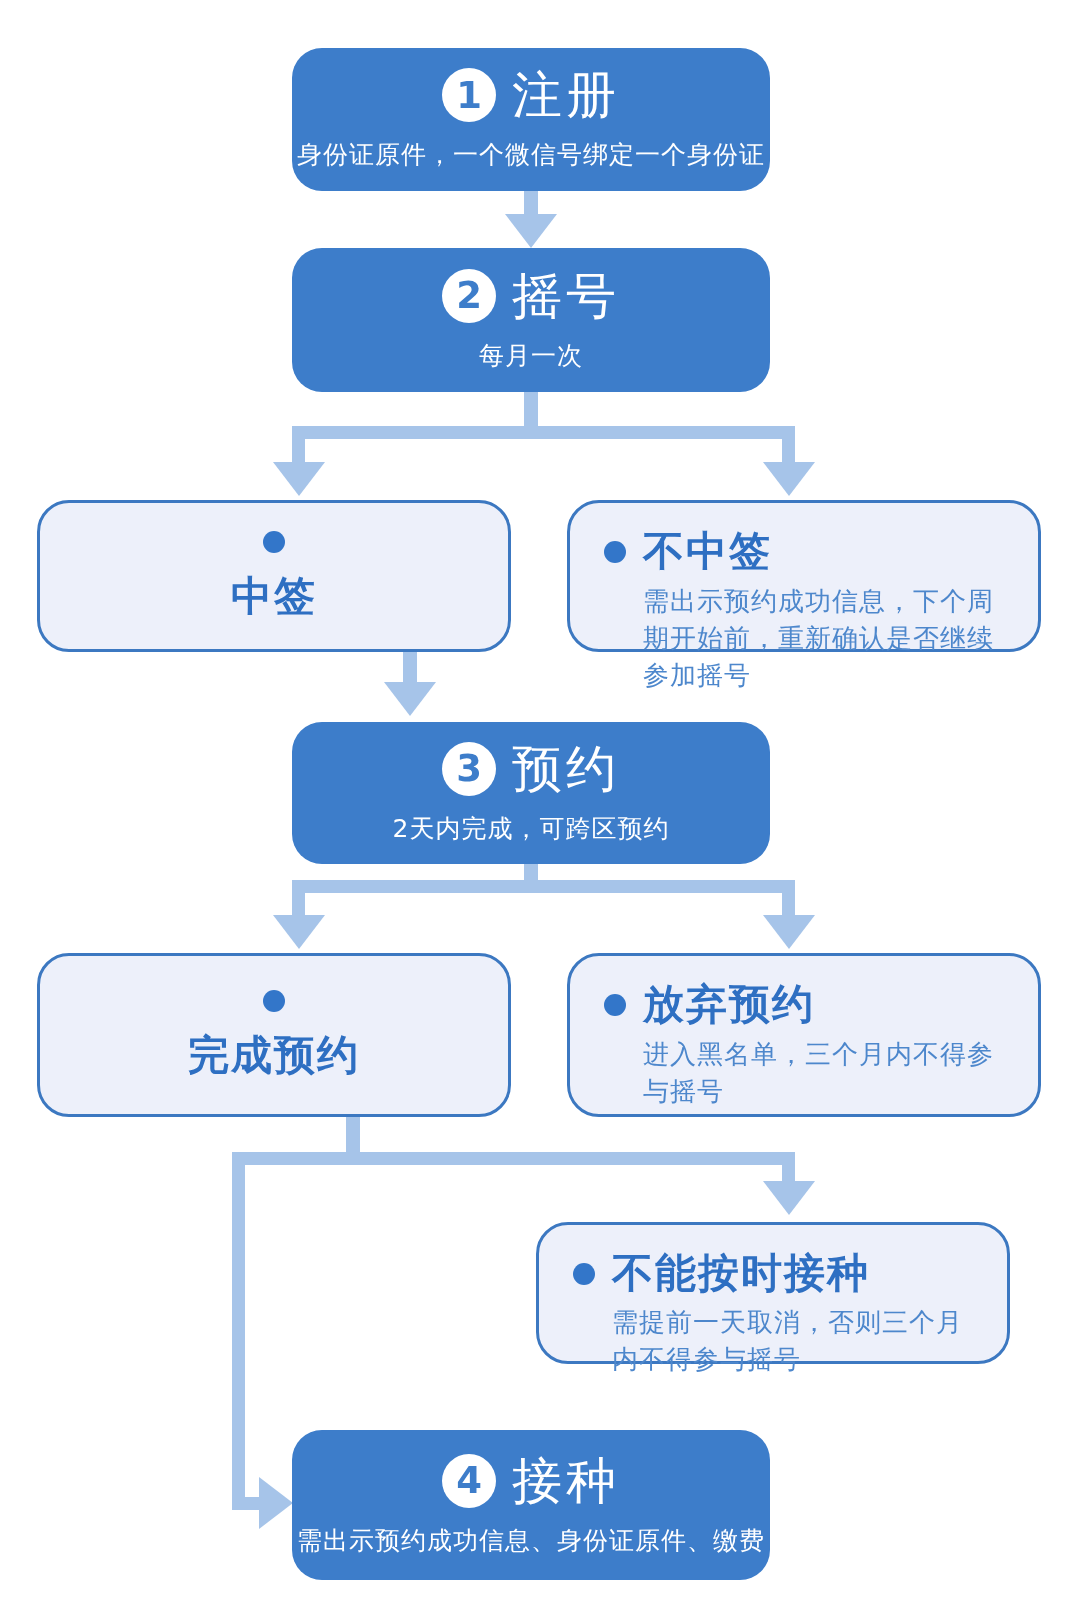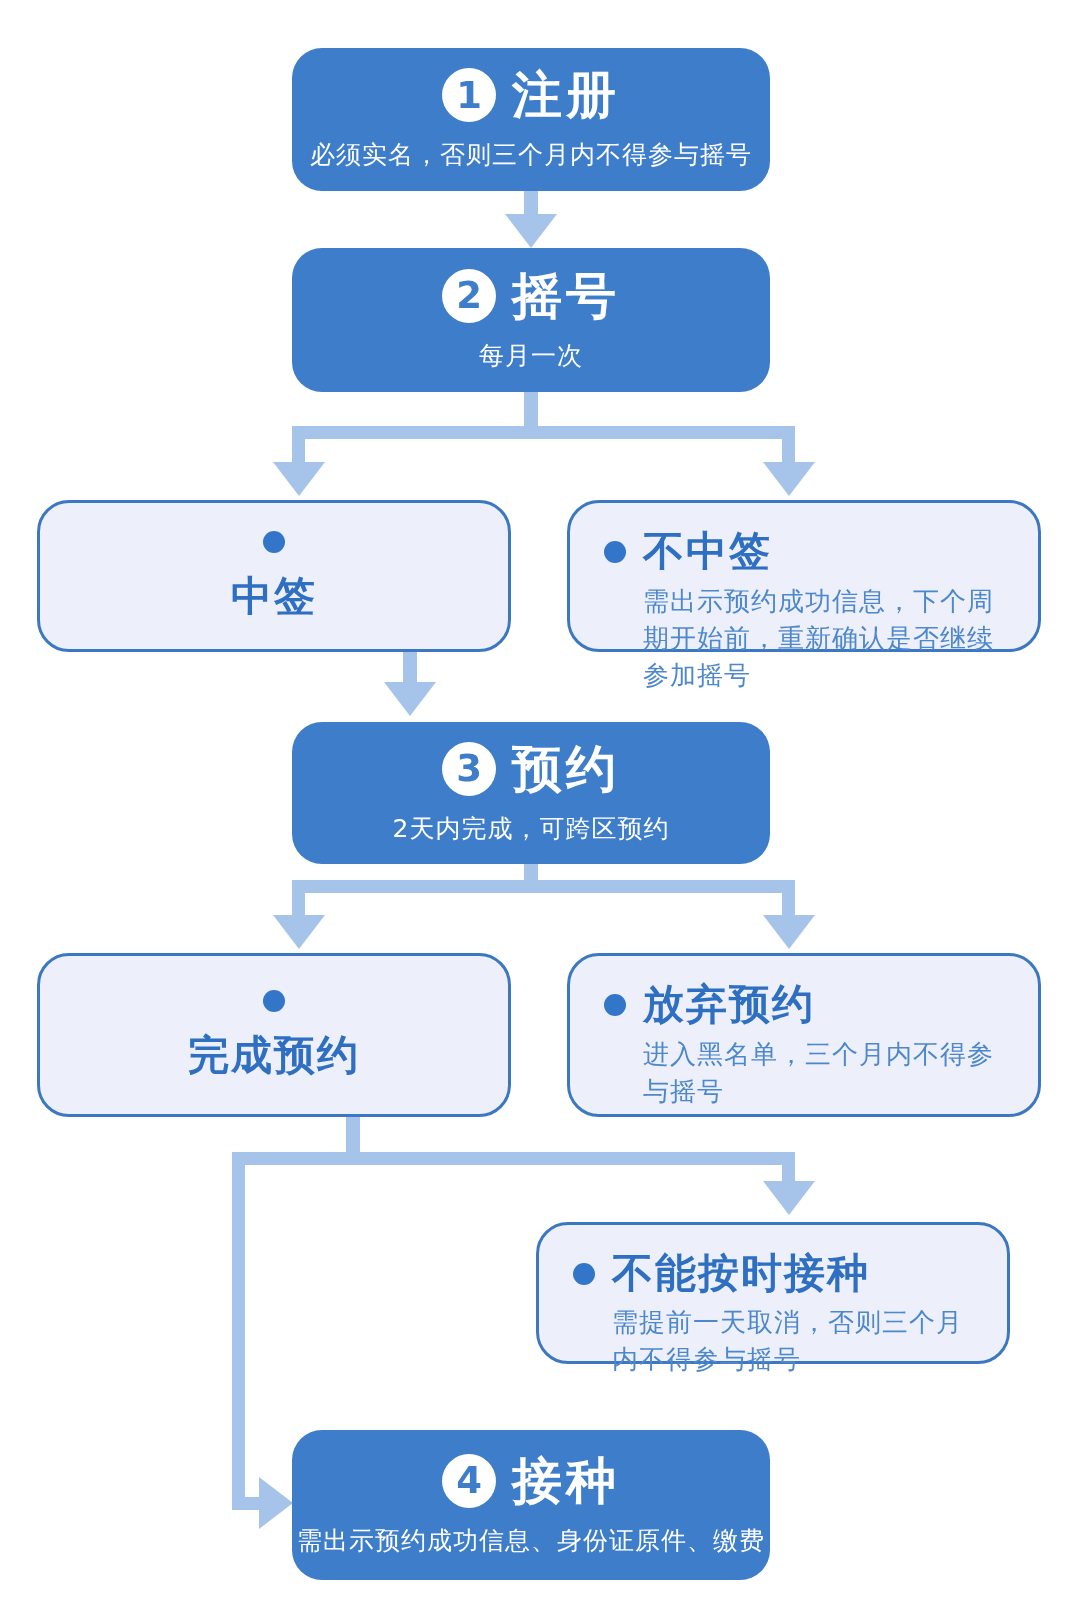--- a/index.html
+++ b/index.html
@@ -15,21 +15,21 @@
   html,body{margin:0;padding:0;background:#ffffff;}
   body{font-family:"DejaVu Sans","Liberation Sans",sans-serif;}
   .canvas{position:relative;width:1080px;height:1624px;margin:0 auto;background:#ffffff;overflow:hidden;}
 
   
   .step{position:absolute;background:var(--step-box);border-radius:30px;color:var(--step-text);
         display:flex;flex-direction:column;align-items:center;justify-content:center;box-sizing:border-box;padding:6px 10px;}
   .step-head{display:flex;align-items:center;justify-content:center;gap:16px;}
   .step-num{width:54px;height:54px;border-radius:50%;background:#ffffff;color:var(--step-box);
             font-weight:bold;font-size:37px;display:flex;align-items:center;justify-content:center;flex:0 0 auto;}
-  .step-title{font-size:50px;font-weight:bold;letter-spacing:4px;line-height:1;}
+  .step-title{font-size:50px;font-weight:normal;letter-spacing:4px;line-height:1;}
   .step-sub{font-size:25px;margin-top:16px;white-space:nowrap;letter-spacing:1px;}
 
   
   .outcome{position:absolute;background:var(--outcome-bg);border:3px solid var(--outcome-border);
            border-radius:32px;box-sizing:border-box;}
   .outcome.center{display:flex;align-items:center;justify-content:center;gap:20px;flex-direction:column;}
   .outcome.left{padding:25px 18px 0 34px;}
   .o-title-row{display:flex;align-items:center;gap:17px;text-align:center;}
   .dot{width:22px;height:22px;border-radius:50%;background:var(--bullet);flex:0 0 auto;}
   .o-title{font-size:41px;font-weight:bold;color:var(--outcome-title);line-height:1.15;letter-spacing:2px;}
@@ -45,21 +45,21 @@
 </head>
 <body>
 
 <div class="canvas">
 
   <div class="step" style="left:292px;top:48px;width:478px;height:143px;">
     <div class="step-head">
       <span class="step-num">1</span>
       <span class="step-title">注册</span>
     </div>
-    <div class="step-sub">必须实名，否则三个月内不得参与摇号</div>
+    <div class="step-sub">身份证原件，一个微信号绑定一个身份证</div>
   </div>
 
   <div class="seg" style="left:524px;top:191px;width:14px;height:27px;"></div>
   <div class="tri-down" style="left:505px;top:214px;"></div>
 
   <div class="step" style="left:292px;top:248px;width:478px;height:144px;">
     <div class="step-head">
       <span class="step-num">2</span>
       <span class="step-title">摇号</span>
     </div>

